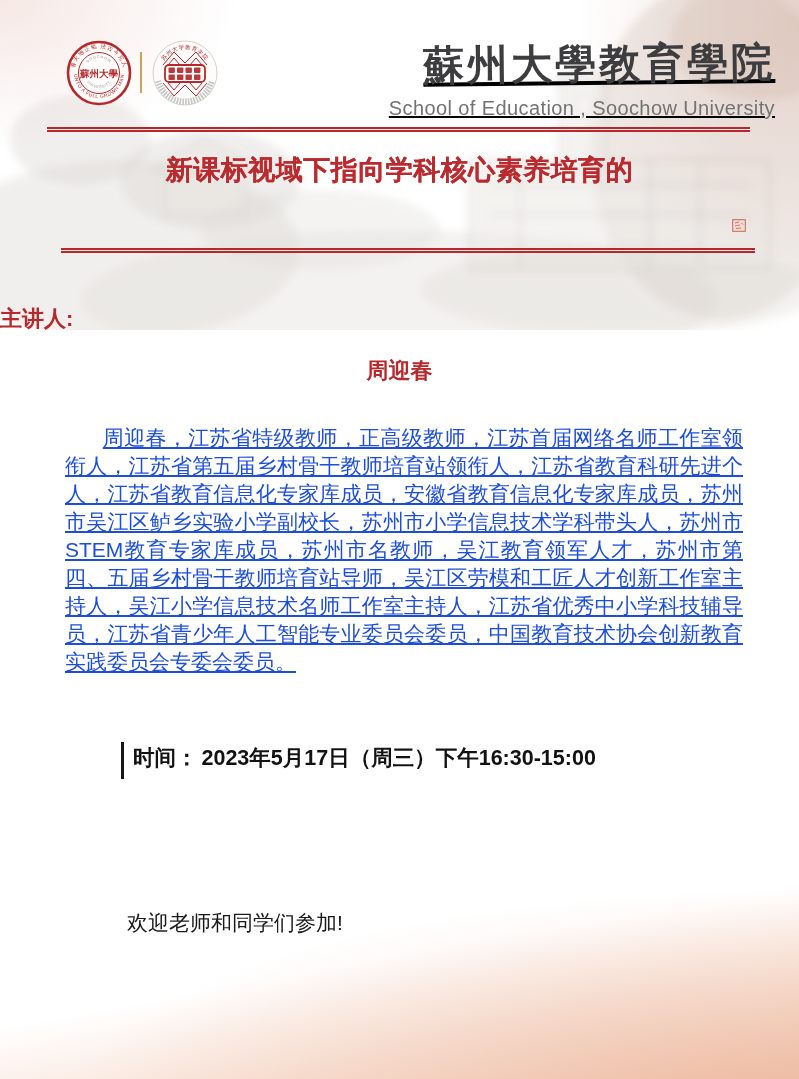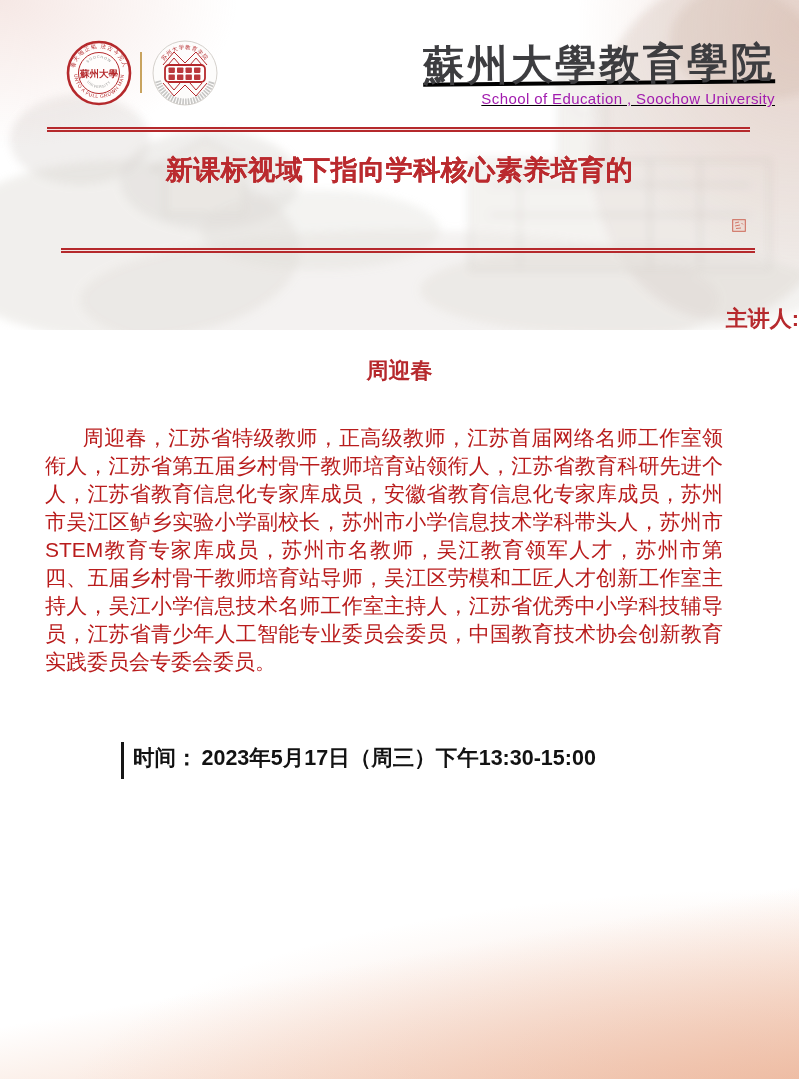--- a/index.html
+++ b/index.html
@@ -20,40 +20,40 @@
       linear-gradient(170deg,rgba(242,199,176,0) 45%,rgba(242,199,176,.9) 100%);}
   
   .seal1{position:absolute;left:66px;top:40px;width:66px;height:66px;}
   .gold-divider{position:absolute;left:140px;top:52px;width:2px;height:41px;background:#c8a35e;}
   .seal2{position:absolute;left:151px;top:39px;width:68px;height:68px;}
   .brand{position:absolute;right:24px;top:42px;text-align:right;text-decoration:underline;}
   .brand-calligraphy{
     font-family:"DejaVu Serif","Liberation Serif",serif;
     font-size:41px;font-weight:700;color:#3d3d40;letter-spacing:3px;
     white-space:nowrap;transform:rotate(-0.6deg);line-height:1.1;}
-  .brand-english{margin-top:3px;font-size:15px;color:#a21caf;letter-spacing:.4px;white-space:nowrap;}
+  .brand-english{margin-top:10px;font-size:20px;color:#737373;letter-spacing:.4px;white-space:nowrap;}
   
   .red-rule{position:absolute;height:1px;background:#f3e6e4;
     border-top:2px solid #b5292c;border-bottom:2px solid #b5292c;}
   .rule-top{left:47px;top:127px;width:703px;}
   .rule-bottom{left:61px;top:248px;width:694px;}
   
   .title-block{position:absolute;left:0;top:151px;width:799px;text-align:center;}
   .title-line{font-size:27px;line-height:38px;font-weight:700;color:#ba2a2e;
     letter-spacing:.5px;text-shadow:0 0 0 #ba2a2e;}
   .seal-stamp{position:absolute;left:732px;top:219px;width:14px;height:13px;}
   
-  .speaker-label{position:absolute;left:0;top:304px;width:799px;text-align:right;
+  .speaker-label{position:absolute;left:0;top:304px;width:799px;text-align:left;
     font-size:22px;font-weight:700;color:#b6292d;}
   .speaker-name{position:absolute;left:0;top:356px;width:799px;text-align:center;
     font-size:22px;font-weight:700;color:#b6292d;}
   
-  .bio{position:absolute;left:45px;top:424px;width:678px;
-    font-size:21px;line-height:28px;color:#b91c1c;
-    text-align:justify;text-indent:1.8em;}
+  .bio{position:absolute;left:65px;top:424px;width:678px;
+    font-size:21px;line-height:28px;color:#1d4ed8;
+    text-align:justify;text-indent:1.8em;text-decoration:underline;}
   
   .info-block{position:absolute;left:121px;top:742px;
     border-left:3.5px solid #161616;padding:3px 0 8px 9px;}
   .info-line{font-size:21.5px;font-weight:600;color:#121212;white-space:nowrap;line-height:26px;}
   .info-line + .info-line{margin-top:12px;}
   .info-label{margin-right:4px;}
   
   .welcome{position:absolute;left:127px;top:909px;font-size:21px;color:#1a1a1a;}
 </style>
 </head>
@@ -171,18 +171,19 @@
   </svg>
   <div class="red-rule rule-bottom"></div>
 
   <div class="speaker-label">主讲人:</div>
   <div class="speaker-name">周迎春</div>
 
   <div class="bio">周迎春，江苏省特级教师，正高级教师，江苏首届网络名师工作室领衔人，江苏省第五届乡村骨干教师培育站领衔人，江苏省教育科研先进个人，江苏省教育信息化专家库成员，安徽省教育信息化专家库成员，苏州市吴江区鲈乡实验小学副校长，苏州市小学信息技术学科带头人，苏州市STEM教育专家库成员，苏州市名教师，吴江教育领军人才，苏州市第四、五届乡村骨干教师培育站导师，吴江区劳模和工匠人才创新工作室主持人，吴江小学信息技术名师工作室主持人，江苏省优秀中小学科技辅导员，江苏省青少年人工智能专业委员会委员，中国教育技术协会创新教育实践委员会专委会委员。</div>
 
   <div class="info-block">
     <div class="info-line">
-      <span class="info-label">时间：</span><span>2023年5月17日（周三）下午13:30-15:00</span>
+      <span class="info-label">时间：</span><span>2023年5月17日（周三）下午16:30-15:00</span>
     </div>
   </div>
 
+  <div class="welcome">欢迎老师和同学们参加!</div>
 
 </div>
 
 </body></html>

